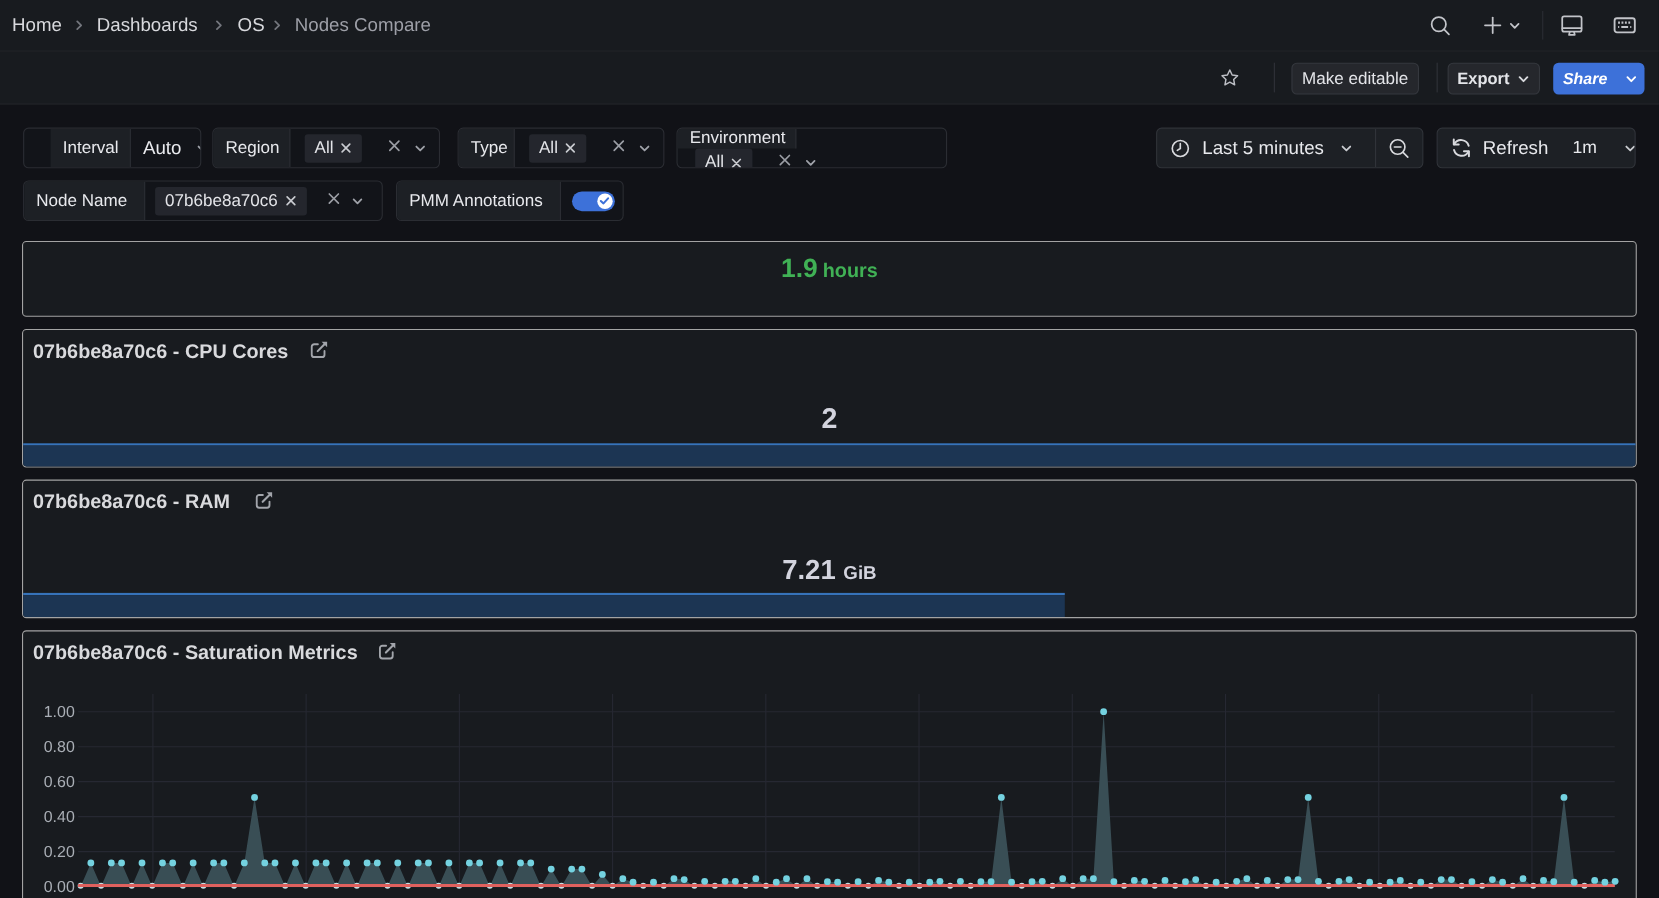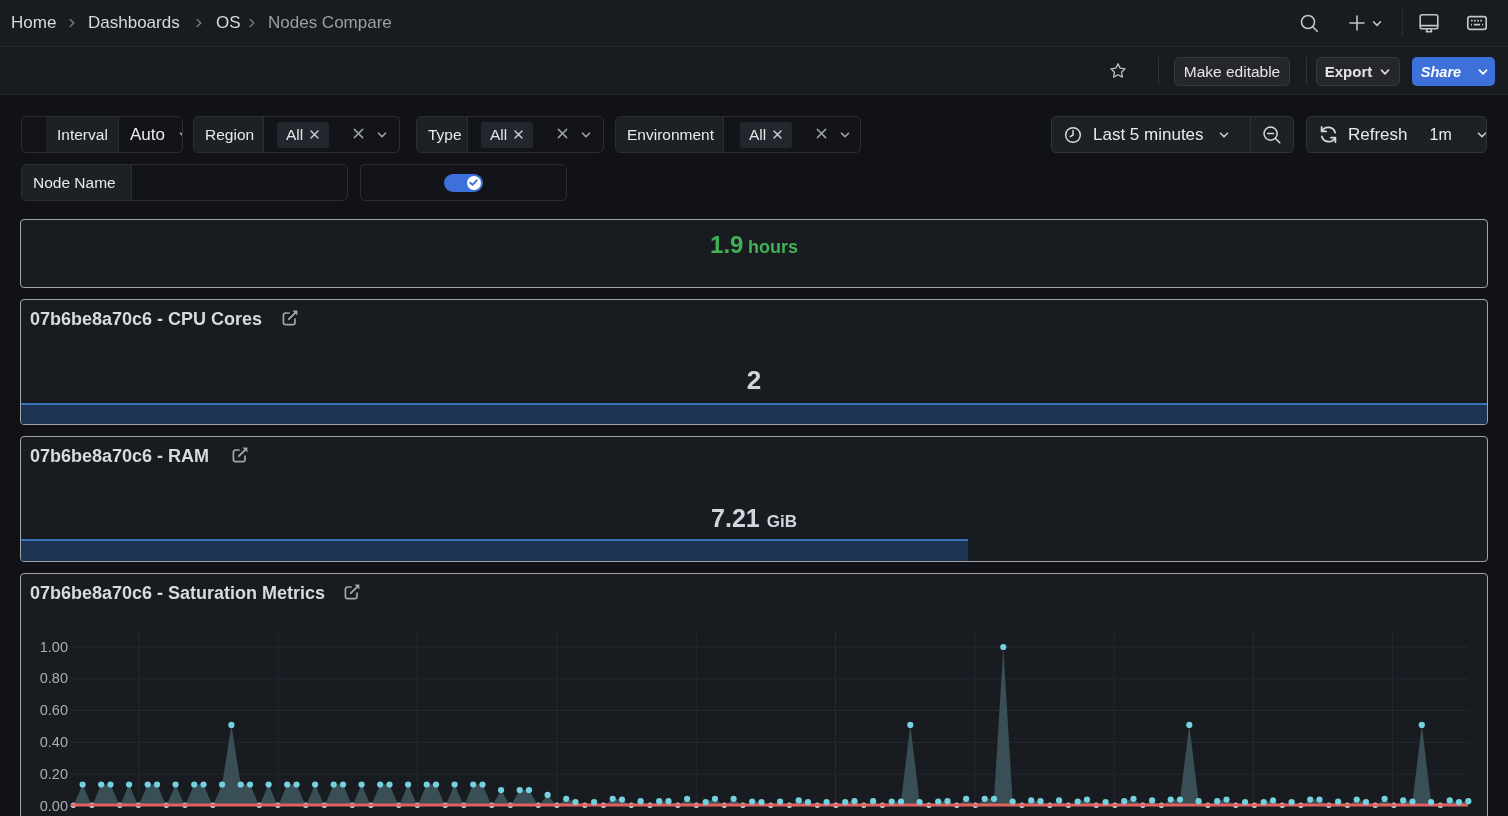--- a/index.html
+++ b/index.html
@@ -110,38 +110,50 @@
           <path d="M2 2 L9 9 M9 2 L2 9"></path>
         </svg></span>
       <span style="margin-left:12px;"><svg width="13" height="13" viewBox="0 0 11 11" fill="none" stroke="#9a9da4" stroke-width="1.3" stroke-linecap="round">
           <path d="M2 2 L9 9 M9 2 L2 9"></path>
         </svg></span>
       <svg width="12" height="12" viewBox="0 0 12 12" fill="none" stroke="#9fa2a9" stroke-width="1.6" stroke-linecap="round" stroke-linejoin="round">
         <polyline points="2.5,4.2 6,7.8 9.5,4.2"></polyline>
       </svg>
     </div>
 </div>
-<div class="fgroup" style="left:615px;top:116px;width:246px;">
+<div class="fgroup" style="left:615px;top:116px;width:246px;flex-direction:column;">
   <div class="flabel" style="width:108px;">Environment</div>
   <div class="fval" style="padding-left:16px;gap:11px;">
       <span class="pill">All <svg width="11" height="11" viewBox="0 0 11 11" fill="none" stroke="#c9cbd0" stroke-width="1.5" stroke-linecap="round">
           <path d="M2 2 L9 9 M9 2 L2 9"></path>
         </svg></span>
       <span style="margin-left:12px;"><svg width="13" height="13" viewBox="0 0 11 11" fill="none" stroke="#9a9da4" stroke-width="1.3" stroke-linecap="round">
           <path d="M2 2 L9 9 M9 2 L2 9"></path>
         </svg></span>
       <svg width="12" height="12" viewBox="0 0 12 12" fill="none" stroke="#9fa2a9" stroke-width="1.6" stroke-linecap="round" stroke-linejoin="round">
         <polyline points="2.5,4.2 6,7.8 9.5,4.2"></polyline>
       </svg>
     </div>
 </div>
 <div class="fgroup" style="left:21px;top:164px;width:327px;">
   <div class="flabel" style="width:110px;">Node Name</div>
+  <div class="fval" style="padding-left:9px;gap:9px;">
+      <span class="pill">07b6be8a70c6 <svg width="11" height="11" viewBox="0 0 11 11" fill="none" stroke="#c9cbd0" stroke-width="1.5" stroke-linecap="round">
+          <path d="M2 2 L9 9 M9 2 L2 9"></path>
+        </svg></span>
+      <span style="margin-left:9px;"><svg width="13" height="13" viewBox="0 0 11 11" fill="none" stroke="#9a9da4" stroke-width="1.3" stroke-linecap="round">
+          <path d="M2 2 L9 9 M9 2 L2 9"></path>
+        </svg></span>
+      <svg width="12" height="12" viewBox="0 0 12 12" fill="none" stroke="#9fa2a9" stroke-width="1.6" stroke-linecap="round" stroke-linejoin="round">
+        <polyline points="2.5,4.2 6,7.8 9.5,4.2"></polyline>
+      </svg>
+    </div>
 </div>
 <div class="fgroup" style="left:360px;top:164px;width:207px;">
+  <div class="flabel" style="width:149px;">PMM Annotations</div>
   <div class="fval" style="justify-content:center; flex:1;">
     <div style="position:relative;width:39px;height:18px;background:#3d71d9;border-radius:9px;">
       <div style="position:absolute;right:2px;top:2px;width:14px;height:14px;background:#ffffff;border-radius:50%;"></div>
       <svg style="position:absolute;right:3.6px;top:3.8px;" width="11" height="11" viewBox="0 0 10 10" fill="none" stroke="#3d71d9" stroke-width="1.7" stroke-linecap="round" stroke-linejoin="round">
           <polyline points="2,5.2 4.2,7.2 8,3"></polyline>
         </svg>
     </div>
   </div>
 </div>
 

